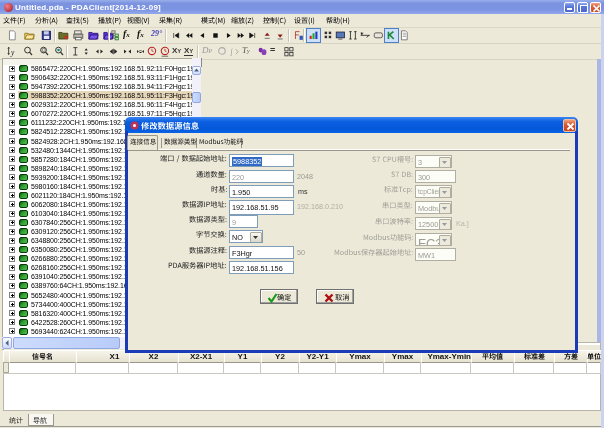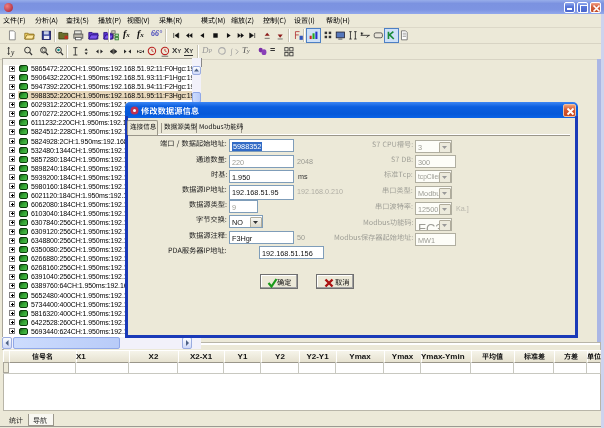--- a/index.html
+++ b/index.html
@@ -25,21 +25,21 @@
 .ticon{position:absolute;left:16px;top:1px;width:9px;height:7px;border-radius:2px;
  background:linear-gradient(135deg,#1a4a1a,#2e9e2e 40%,#50c050);border:0.5px solid #0a3a0a;box-sizing:border-box}
 .ttext{position:absolute;left:28px;top:0px;font-size:7px;line-height:9px;color:#000;white-space:nowrap;letter-spacing:-0.1px}
 #vsb{position:absolute;left:192px;top:58px;width:9px;height:279px;background:#f2f1fa}
 .sbtn{position:absolute;background:linear-gradient(#fdfefe,#cfd8f8);border:1px solid #9aace0;border-radius:2px;box-sizing:border-box;z-index:3}
 .sbtn svg{position:absolute;left:-1px;top:-1px}
 .sthumb{position:absolute;background:linear-gradient(90deg,#cddcfd,#b8cbf8);border:1px solid #90a8e8;border-radius:2px;box-sizing:border-box;z-index:3}
 #hsb{position:absolute;left:2px;top:337px;width:199px;height:12px;background:#f2f1fa;z-index:2}
 #tablepanel{position:absolute;left:3px;top:342px;width:598px;height:69px;background:#fff;border:1px solid #b8b5a8;box-sizing:border-box}
 .hcell{position:absolute;top:350px;height:11px;background:linear-gradient(#f6f4ea,#e6e2d0);border:1px solid;border-color:#fff #9a968a #9a968a #fff;box-sizing:content-box}
-#dlg{position:absolute;left:125px;top:102px;width:453px;height:236px;border-radius:5px 5px 0 0;background:#ece9d8;z-index:10}
+#dlg{position:absolute;left:125px;top:117px;width:453px;height:236px;border-radius:5px 5px 0 0;background:#ece9d8;z-index:10}
 .dedge{position:absolute;background:#1a3ab8;z-index:2}
 #dtitle{position:absolute;left:0;top:0;width:453px;height:16px;border-radius:5px 5px 0 0;
  background:linear-gradient(180deg,#3c86f4 0%,#0a5ee0 30%,#0558d8 75%,#0a64e8 100%)}
 #dicon{position:absolute;z-index:3}
 #dicon svg,#dclose svg,#treex svg,.btn svg{display:block}
 #dclose{position:absolute;left:438px;top:2px;width:13px;height:13px;border:1px solid #f0c0a0;border-radius:2px;
  background:linear-gradient(#f0a075,#d4552e 45%,#c84820);box-sizing:border-box;z-index:3}
 #dbody{position:absolute;left:3px;top:16px;width:447px;height:217px;background:#ece9d8}
 #tabstrip{position:absolute;left:2px;top:32px;width:443px;height:1px;background:#fff;box-shadow:0 1px 0 #9a968a}
 .inp{position:absolute;background:#fff;border:1px solid #7f9db9;box-sizing:border-box;overflow:hidden}
@@ -170,20 +170,21 @@
       <path id="b6539" d="M63 56L79 56C77 46 75 37 71 29C68 37 65 46 63 56ZM7 79L7 67L32 67L32 50L8 50L8 13C8 9 6 7 4 6C6 3 8 -3 8 -6C11 -4 16 -1 45 10C44 12 44 17 44 21L20 12L20 38L44 38L44 40C46 37 49 34 51 32C52 35 54 37 56 40C58 32 61 24 64 18C59 11 52 6 43 2C45 -1 48 -6 50 -9C58 -5 66 0 72 7C76 1 83 -4 90 -8C92 -5 95 0 98 2C90 5 84 11 79 17C85 28 89 40 92 56L96 56L96 67L67 67C68 72 69 78 70 83L59 85C56 70 51 54 44 44L44 79Z"></path>
       <path id="b6570" d="M42 84C41 80 38 74 36 71L43 68C46 71 49 75 52 80ZM37 24C36 20 33 17 30 14L22 18L25 24ZM8 15C13 13 18 10 22 8C17 4 10 2 3 0C5 -2 7 -6 8 -9C17 -6 25 -3 32 2C35 1 37 -1 40 -3L47 5C45 6 42 8 40 10C45 15 48 23 51 32L44 34L43 34L30 34L32 37L21 39C20 37 20 36 19 34L6 34L6 24L14 24C12 20 10 17 8 15ZM7 80C9 76 12 71 12 67L4 67L4 58L19 58C14 53 8 48 2 46C4 44 7 40 8 37C13 40 19 44 23 49L23 40L34 40L34 51C38 48 42 44 44 42L51 51C49 52 43 55 39 58L53 58L53 67L34 67L34 85L23 85L23 67L13 67L21 71C20 74 18 80 15 83ZM61 85C59 67 54 50 46 39C49 38 53 34 55 32C57 34 59 37 60 41C62 33 65 26 68 20C62 11 55 5 45 0C47 -2 50 -7 51 -9C60 -5 68 1 73 9C78 2 84 -4 90 -8C92 -5 96 -1 98 1C91 6 85 12 80 20C85 30 88 41 90 55L96 55L96 66L69 66C70 72 71 77 72 83ZM78 55C77 47 76 39 74 33C71 40 69 47 68 55Z"></path>
       <path id="b636e" d="M48 23L48 -9L59 -9L59 -6L83 -6L83 -9L94 -9L94 23L76 23L76 33L96 33L96 43L76 43L76 52L93 52L93 81L38 81L38 50C38 35 37 13 27 -2C30 -4 35 -7 37 -9C45 2 48 18 49 33L65 33L65 23ZM50 71L82 71L82 62L50 62ZM50 52L65 52L65 43L50 43L50 50ZM59 4L59 14L83 14L83 4ZM14 85L14 66L4 66L4 55L14 55L14 37L2 34L5 23L14 25L14 5C14 4 14 3 13 3C11 3 8 3 4 3C6 0 7 -5 7 -8C14 -8 18 -7 21 -5C24 -4 25 0 25 5L25 28L36 32L34 42L25 40L25 55L35 55L35 66L25 66L25 85Z"></path>
       <path id="b6e90" d="M59 38L82 38L82 33L59 33ZM59 52L82 52L82 46L59 46ZM50 20C47 14 43 7 40 2C42 1 47 -2 49 -4C53 2 57 10 60 17ZM78 17C82 11 86 2 87 -3L98 2C96 7 92 15 89 21ZM8 76C13 72 20 68 24 65L31 74C27 77 20 81 14 84ZM3 49C8 46 16 41 19 38L26 48C22 51 15 55 10 57ZM4 -1L15 -8C19 2 24 14 28 25L18 31C14 19 8 7 4 -1ZM48 60L48 24L64 24L64 3C64 2 64 1 62 1C61 1 57 1 54 1C55 -2 56 -6 57 -9C63 -9 68 -9 71 -7C75 -6 76 -3 76 2L76 24L93 24L93 60L74 60L78 67L66 69L96 69L96 80L33 80L33 52C33 36 32 13 21 -3C24 -4 29 -7 31 -9C43 8 45 34 45 52L45 69L64 69C64 66 63 63 62 60Z"></path>
       <path id="b606f" d="M30 54L69 54L69 49L30 49ZM30 41L69 41L69 36L30 36ZM30 67L69 67L69 62L30 62ZM25 21L25 7C25 -4 29 -7 43 -7C46 -7 59 -7 62 -7C73 -7 77 -4 78 10C75 11 70 13 67 14C67 5 66 4 61 4C58 4 47 4 44 4C38 4 37 4 37 7L37 21ZM74 20C79 13 83 4 84 -2L96 3C94 9 89 18 85 24ZM13 22C10 15 7 7 3 1L14 -4C17 2 21 11 23 18ZM41 24C46 19 51 12 53 8L63 14C61 18 57 23 53 27L82 27L82 76L54 76C55 78 57 81 58 84L44 86C43 83 42 79 41 76L18 76L18 27L47 27Z"></path>
     </defs>
   </svg>
 <div id="win">
 <div id="titlebar"></div>
 <div id="tbicon"></div>
+<div id="tbtext">Untitled.pda - PDAClient[2014-12-09]</div>
 <div class="wbtn" style="left:564px" id="btnmin">
       <span style="position:absolute;left:2px;bottom:2px;width:5px;height:2px;background:#fff"></span>
     </div>
 <div class="wbtn" style="left:577px" id="btnmax">
       <span style="position:absolute;left:2px;top:2px;width:6px;height:6px;border:1px solid #fff"></span>
     </div>
 <div class="wbtn" style="left:590px;background:linear-gradient(#f0a088,#d6633f 40%,#c04a28)" id="btnclose">
       <svg width="11" height="11" style="position:absolute;left:0;top:0">
         <path d="M2.5 2.5 L8.5 8.5 M8.5 2.5 L2.5 8.5" stroke="#fff" stroke-width="1.6"></path>
       </svg>
@@ -337,21 +338,21 @@
         </g>
       </svg>
     </div>
     <div style="position:absolute;left:123px;top:29px;width:13px;height:13px;">
       <span style="position:absolute;left:0;top:-1px;font:italic bold 10px 'Liberation Serif',serif;color:#111">f<span style="font-size:7px">x</span></span>
     </div>
     <div style="position:absolute;left:137px;top:29px;width:13px;height:13px;">
       <span style="position:absolute;left:0;top:-1px;font:italic bold 10px 'Liberation Serif',serif;color:#111">f<span style="font-size:7px">x</span></span>
     </div>
     <div style="position:absolute;left:151px;top:29px;width:13px;height:13px;">
-      <span style="position:absolute;left:0;top:0px;font:italic bold 8px 'Liberation Serif',serif;color:#4444bb">66°</span>
+      <span style="position:absolute;left:0;top:0px;font:italic bold 8px 'Liberation Serif',serif;color:#4444bb">29°</span>
     </div>
     <div class="vsep" style="left:165px;top:29px"></div>
     <div style="position:absolute;left:170px;top:29px;width:13px;height:13px;">
       <svg width="13" height="13" style="position:absolute;left:0;top:0">
         <g transform="translate(2.4 2.4) scale(0.63)">
           <path d="M2 2.5 v8 M10 2.5 l-6 4 6 4z" fill="#111" stroke="#111"></path>
         </g>
       </svg>
     </div>
     <div style="position:absolute;left:183px;top:29px;width:13px;height:13px;">
@@ -900,37 +901,37 @@
     <div id="tablepanel"></div>
     <div style="position:absolute;left:4px;top:345px;width:596px;height:5px;background:#ece9d8"></div>
     <div class="hcell" style="left:3px;width:5px"></div>
     <div class="hcell" style="left:9px;width:66px"></div>
     <svg style="position:absolute;left:32.0px;top:352.5px;overflow:visible;" width="22" height="8" fill="#111">
       <use href="#b4fe1" transform="translate(0.0 6) scale(0.0700 -0.0700)"></use>
       <use href="#b53f7" transform="translate(7.0 6) scale(0.0700 -0.0700)"></use>
       <use href="#b540d" transform="translate(14.0 6) scale(0.0700 -0.0700)"></use>
     </svg>
     <div class="hcell" style="left:76px;width:52px"></div>
-    <div style="position:absolute;left:76px;top:352px;width:53px;font:bold 8px 'Liberation Sans';color:#111">X1</div>
+    <div style="position:absolute;left:88px;top:352px;width:53px;text-align:center;font:bold 8px 'Liberation Sans';color:#111">X1</div>
     <div class="hcell" style="left:129px;width:48px"></div>
     <div style="position:absolute;left:129px;top:352px;width:49px;text-align:center;font:bold 8px 'Liberation Sans';color:#111">X2</div>
     <div class="hcell" style="left:178px;width:45px"></div>
     <div style="position:absolute;left:178px;top:352px;width:46px;text-align:center;font:bold 8px 'Liberation Sans';color:#111">X2-X1</div>
     <div class="hcell" style="left:224px;width:36px"></div>
     <div style="position:absolute;left:224px;top:352px;width:37px;text-align:center;font:bold 8px 'Liberation Sans';color:#111">Y1</div>
     <div class="hcell" style="left:261px;width:37px"></div>
     <div style="position:absolute;left:261px;top:352px;width:38px;text-align:center;font:bold 8px 'Liberation Sans';color:#111">Y2</div>
     <div class="hcell" style="left:299px;width:36px"></div>
     <div style="position:absolute;left:299px;top:352px;width:37px;text-align:center;font:bold 8px 'Liberation Sans';color:#111">Y2-Y1</div>
     <div class="hcell" style="left:336px;width:47px"></div>
     <div style="position:absolute;left:336px;top:352px;width:48px;text-align:center;font:bold 8px 'Liberation Sans';color:#111">Ymax</div>
     <div class="hcell" style="left:384px;width:36px"></div>
     <div style="position:absolute;left:384px;top:352px;width:37px;text-align:center;font:bold 8px 'Liberation Sans';color:#111">Ymax</div>
     <div class="hcell" style="left:421px;width:49px"></div>
-    <div style="position:absolute;left:421px;top:352px;width:50px;text-align:left;font:bold 8px 'Liberation Sans';color:#111">Ymax-Ymin</div>
+    <div style="position:absolute;left:421px;top:352px;width:50px;text-align:right;font:bold 8px 'Liberation Sans';color:#111">Ymax-Ymin</div>
     <div class="hcell" style="left:471px;width:42px"></div>
     <svg style="position:absolute;left:482.0px;top:352.5px;overflow:visible;" width="22" height="8" fill="#111">
       <use href="#b5e73" transform="translate(0.0 6) scale(0.0700 -0.0700)"></use>
       <use href="#b5747" transform="translate(7.0 6) scale(0.0700 -0.0700)"></use>
       <use href="#b503c" transform="translate(14.0 6) scale(0.0700 -0.0700)"></use>
     </svg>
     <div class="hcell" style="left:514px;width:39px"></div>
     <svg style="position:absolute;left:523.5px;top:352.5px;overflow:visible;" width="22" height="8" fill="#111">
       <use href="#b6807" transform="translate(0.0 6) scale(0.0700 -0.0700)"></use>
       <use href="#b51c6" transform="translate(7.0 6) scale(0.0700 -0.0700)"></use>
@@ -1124,21 +1125,21 @@
       <use href="#r41" transform="translate(9.5 6) scale(0.0720 -0.0720)"></use>
       <use href="#r670d" transform="translate(13.9 6) scale(0.0720 -0.0720)"></use>
       <use href="#r52a1" transform="translate(21.1 6) scale(0.0720 -0.0720)"></use>
       <use href="#r5668" transform="translate(28.3 6) scale(0.0720 -0.0720)"></use>
       <use href="#r49" transform="translate(35.5 6) scale(0.0720 -0.0720)"></use>
       <use href="#r50" transform="translate(37.6 6) scale(0.0720 -0.0720)"></use>
       <use href="#r5730" transform="translate(42.2 6) scale(0.0720 -0.0720)"></use>
       <use href="#r5740" transform="translate(49.4 6) scale(0.0720 -0.0720)"></use>
       <use href="#r3a" transform="translate(56.6 6) scale(0.0720 -0.0720)"></use>
     </svg>
-    <div class="inp" style="left:104px;top:144px;width:65px;height:13px;margin-left:30px;">
+    <div class="inp" style="left:104px;top:144px;width:65px;height:13px;">
       <span class="bval">192.168.51.156</span>
     </div>
     <svg style="position:absolute;left:246.8px;top:39px;overflow:visible;" width="42" height="8" fill="#9c9c94">
       <use href="#r53" transform="translate(0.0 6) scale(0.0720 -0.0720)"></use>
       <use href="#r37" transform="translate(4.3 6) scale(0.0720 -0.0720)"></use>
       <use href="#r43" transform="translate(10.4 6) scale(0.0720 -0.0720)"></use>
       <use href="#r50" transform="translate(15.0 6) scale(0.0720 -0.0720)"></use>
       <use href="#r55" transform="translate(19.6 6) scale(0.0720 -0.0720)"></use>
       <use href="#r69fd" transform="translate(24.8 6) scale(0.0720 -0.0720)"></use>
       <use href="#r53f7" transform="translate(32.0 6) scale(0.0720 -0.0720)"></use>

